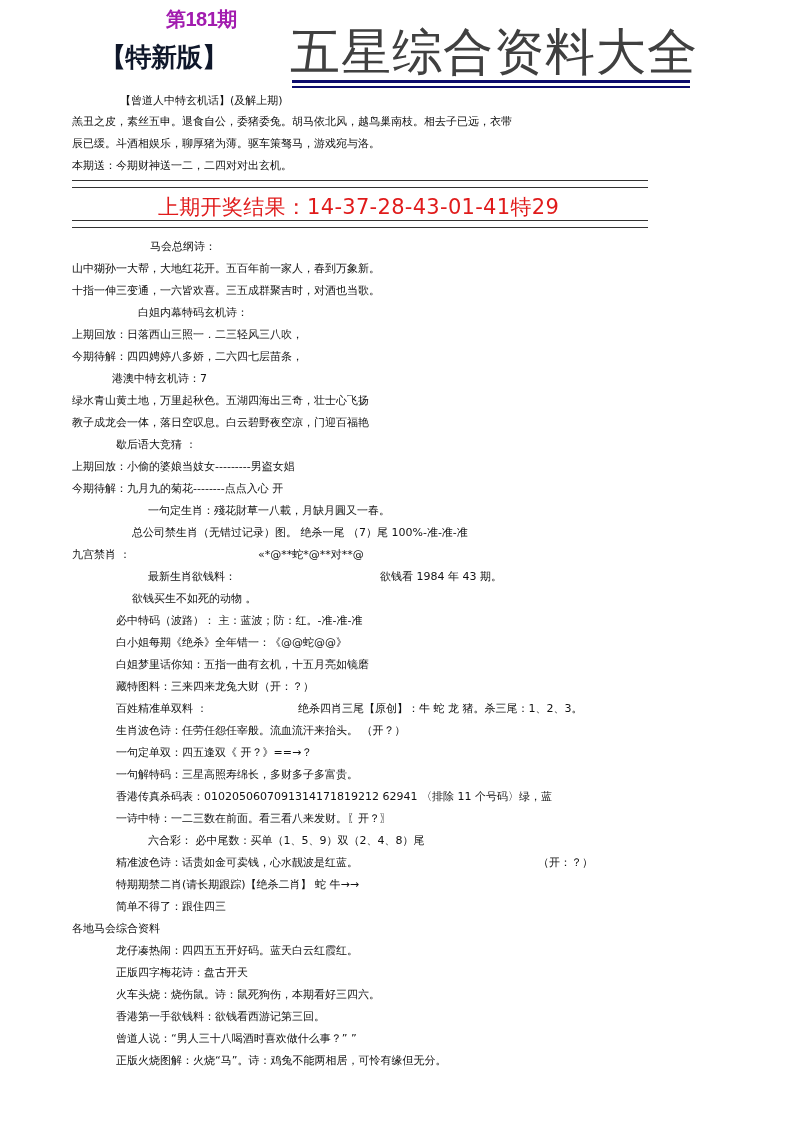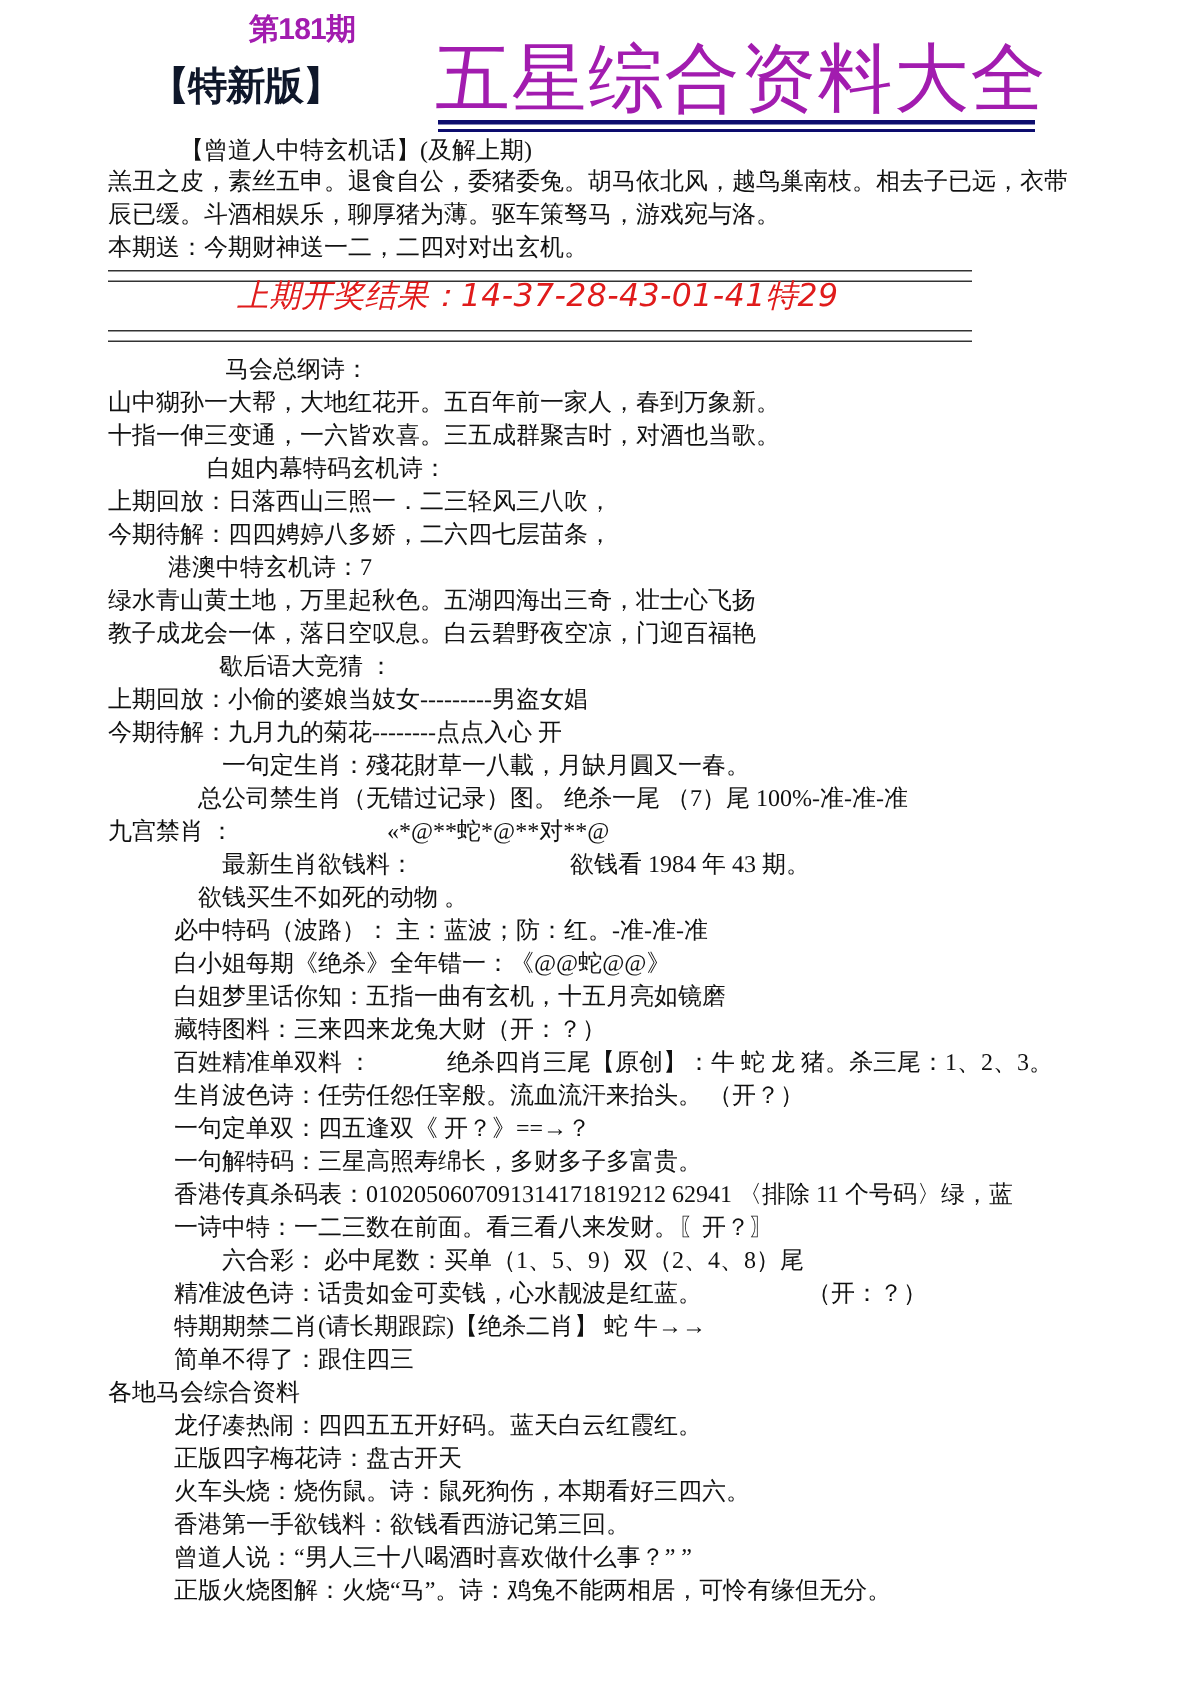--- a/index.html
+++ b/index.html
@@ -3,28 +3,28 @@
 <meta charset="utf-8">
 <style>
   html, body { margin: 0; padding: 0; background: #ffffff; }
   body { width: 793px; height: 1122px; position: relative; overflow: hidden;
          font-family: "DejaVu Sans", "Liberation Sans", sans-serif; color: #111; }
   .abs { position: absolute; white-space: nowrap; }
   .issue { left: 166px; top: 6px; font-size: 20px; font-weight: bold; color: #a21caf;
            font-family: "Liberation Sans", "DejaVu Sans", sans-serif; letter-spacing: -0.5px; }
   .edition { left: 100px; top: 40px; font-size: 26px; font-weight: bold; color: #0f172a;
              font-family: "Liberation Sans", "DejaVu Sans", sans-serif; letter-spacing: -0.5px; }
-  .title { left: 290px; top: 22px; font-size: 50px; color: #a21caf; letter-spacing: 1px;
+  .title { left: 290px; top: 22px; font-size: 50px; color: #404040; letter-spacing: 1px;
            font-family: "DejaVu Serif", "Liberation Serif", serif; line-height: 60px; }
   .title-rule { left: 292px; width: 398px; background: #0c0c6e; }
-  .line { font-size: 16px; line-height: 22px; font-family: Liberation Serif, serif; }
+  .line { font-size: 11px; line-height: 22px; }
   .sep { left: 72px; width: 576px; height: 6px;
          border-top: 1px solid #333; border-bottom: 1px solid #333; }
-  .result { left: 158px; top: 183px; font-size: 21px; color: #e01b1b;
-            font-family: "DejaVu Sans", "Liberation Sans", sans-serif; letter-spacing: 0.3px; font-style: italic; }
+  .result { left: 158px; top: 193px; font-size: 21px; color: #e01b1b;
+            font-family: "DejaVu Sans", "Liberation Sans", sans-serif; letter-spacing: 0.3px; }
 </style>
 </head>
 <body>
 
 <div class="abs issue">第181期</div>
 <div class="abs edition">【特新版】</div>
 <div class="abs title">五星综合资料大全</div>
 <div class="abs title-rule" style="top:80px;height:3px;"></div>
 <div class="abs title-rule" style="top:86px;height:2px;"></div>
 
@@ -40,21 +40,21 @@
 <div id="body-lines">
     <div class="abs line" style="left: 150px; top: 236px;">马会总纲诗：</div>
     <div class="abs line" style="left: 72px; top: 258px;">山中猢孙一大帮，大地红花开。五百年前一家人，春到万象新。</div>
     <div class="abs line" style="left: 72px; top: 280px;">十指一伸三变通，一六皆欢喜。三五成群聚吉时，对酒也当歌。</div>
     <div class="abs line" style="left: 118px; top: 302px; margin-left: 20px;">白姐内幕特码玄机诗：</div>
     <div class="abs line" style="left: 72px; top: 324px;">上期回放：日落西山三照一．二三轻风三八吹，</div>
     <div class="abs line" style="left: 72px; top: 346px;">今期待解：四四娉婷八多娇，二六四七层苗条，</div>
     <div class="abs line" style="left: 112px; top: 368px; text-align: right;">港澳中特玄机诗：7</div>
     <div class="abs line" style="left: 72px; top: 390px;">绿水青山黄土地，万里起秋色。五湖四海出三奇，壮士心飞扬</div>
     <div class="abs line" style="left: 72px; top: 412px;">教子成龙会一体，落日空叹息。白云碧野夜空凉，门迎百福艳</div>
-    <div class="abs line" style="left: 116px; top: 434px; margin-left: 30px;">歇后语大竞猜 ：</div>
+    <div class="abs line" style="left: 116px; top: 434px;">歇后语大竞猜 ：</div>
     <div class="abs line" style="left: 72px; top: 456px;">上期回放：小偷的婆娘当妓女---------男盗女娼</div>
     <div class="abs line" style="left: 72px; top: 478px;">今期待解：九月九的菊花--------点点入心 开</div>
     <div class="abs line" style="left: 148px; top: 500px;">一句定生肖：殘花財草一八載，月缺月圓又一春。</div>
     <div class="abs line" style="left: 132px; top: 522px;">总公司禁生肖（无错过记录）图。 绝杀一尾 （7）尾 100%-准-准-准</div>
     <div class="abs line" style="left: 72px; top: 544px;">九宫禁肖 ：</div>
     <div class="abs line" style="left: 258px; top: 544px;">«*@**蛇*@**对**@</div>
     <div class="abs line" style="left: 148px; top: 566px;">最新生肖欲钱料：</div>
     <div class="abs line" style="left: 380px; top: 566px;">欲钱看 1984 年 43 期。</div>
     <div class="abs line" style="left: 132px; top: 588px;">欲钱买生不如死的动物 。</div>
     <div class="abs line" style="left: 116px; top: 610px;">必中特码（波路）： 主：蓝波；防：红。-准-准-准</div>

